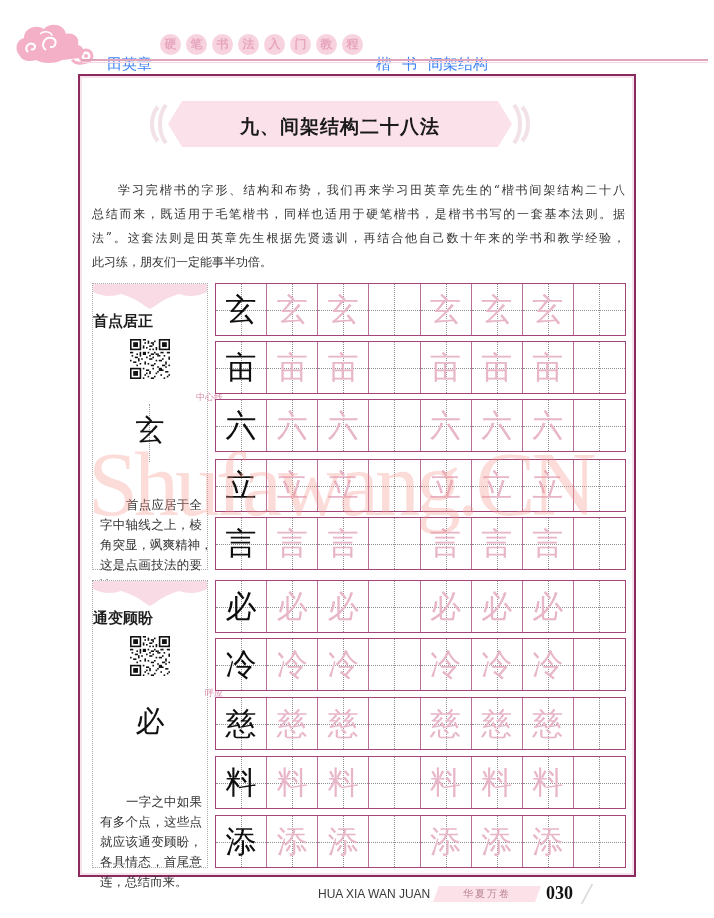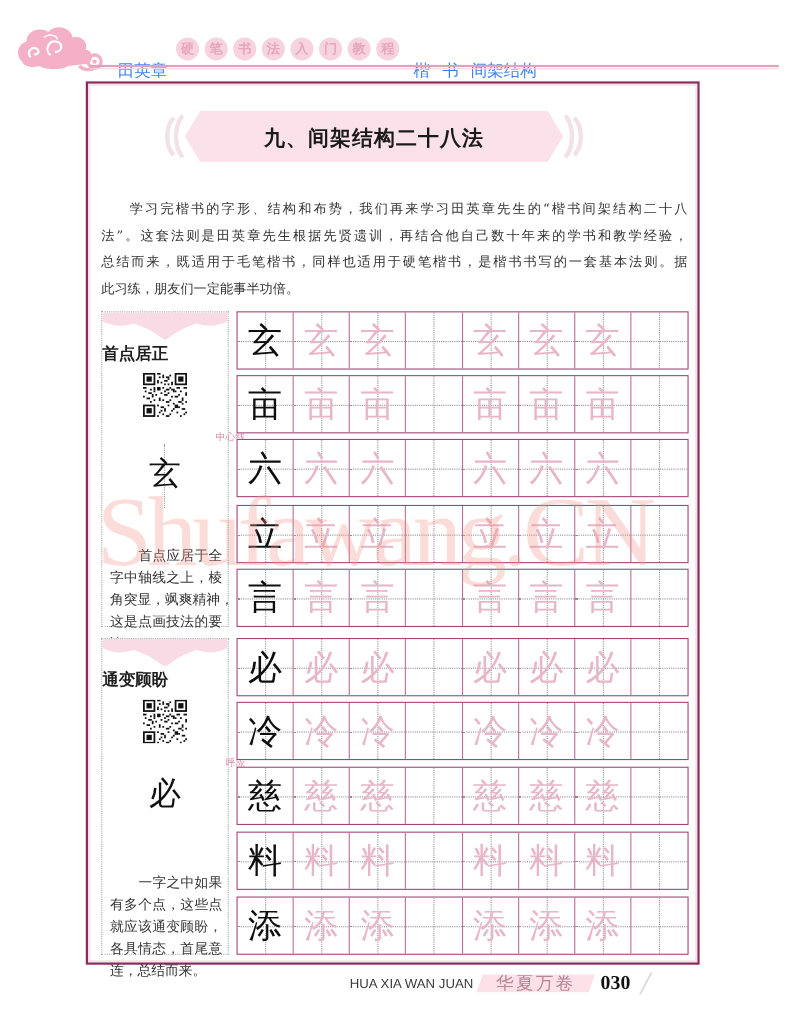--- a/index.html
+++ b/index.html
@@ -105,21 +105,21 @@
   }
 
   
   .ft-en {
     left: 318px; top: 886px; font-family: "Liberation Sans", sans-serif;
     font-size: 12px; line-height: 16px; color: #3a3a3a; white-space: nowrap;
   }
   .ft-band { left: 436px; top: 886px; width: 102px; height: 16px; background: #fde1e8; transform: skewX(-20deg); }
   .ft-cn {
     left: 436px; top: 886px; width: 102px; text-align: center;
-    font-size: 16px; line-height: 16px; color: #b98497; letter-spacing: 2px;
+    font-size: 10px; line-height: 16px; color: #b98497; letter-spacing: 2px;
   }
   .ft-page {
     left: 546px; top: 882px; font-family: "Liberation Serif", serif; font-weight: bold;
     font-size: 18px; line-height: 22px; color: #111;
   }
   .ft-slash { left: 586px; top: 884px; width: 2px; height: 20px; background: #dcdcdc; transform: skewX(-28deg); }
 </style>
 </head>
 <body>
 
@@ -245,22 +245,22 @@
 
 <svg class="abs banner" viewBox="0 0 384 54">
   <path d="M10 10 C2 18 2 36 10 44 M18 8 C10 18 10 36 18 46" fill="none" stroke="#f2e1e8" stroke-width="4"></path>
   <path d="M374 10 C382 18 382 36 374 44 M366 8 C374 18 374 36 366 46" fill="none" stroke="#f2e1e8" stroke-width="4"></path>
   <polygon points="34,4 350,4 364,27 350,50 34,50 20,27" fill="#fbe2ea"></polygon>
 </svg>
 <div class="abs banner-text">九、间架结构二十八法</div>
 
 <div class="abs intro">
   <div class="intro-line first">学习完楷书的字形、结构和布势，我们再来学习田英章先生的“楷书间架结构二十八</div>
+  <div class="intro-line">总结而来，既适用于毛笔楷书，同样也适用于硬笔楷书，是楷书书写的一套基本法则。据</div>
   <div class="intro-line">法”。这套法则是田英章先生根据先贤遗训，再结合他自己数十年来的学书和教学经验，</div>
-  <div class="intro-line">总结而来，既适用于毛笔楷书，同样也适用于硬笔楷书，是楷书书写的一套基本法则。据</div>
   <div class="intro-line last">此习练，朋友们一定能事半功倍。</div>
 </div>
 
 <div class="abs panel" style="top:283px;height:287px">
   <svg class="abs panel-scallop" viewBox="0 0 114 26">
     <path d="M0 0 H114 V8 Q100 15 86 10 Q72 14 62 22 L57 25 L52 22 Q42 14 28 10 Q14 15 0 8 Z" fill="#f8dbe4"></path>
   </svg>
   <div class="abs panel-title">首点居正</div>
   <svg class="abs panel-qr">
       <use href="#qr" width="40" height="40"></use>

